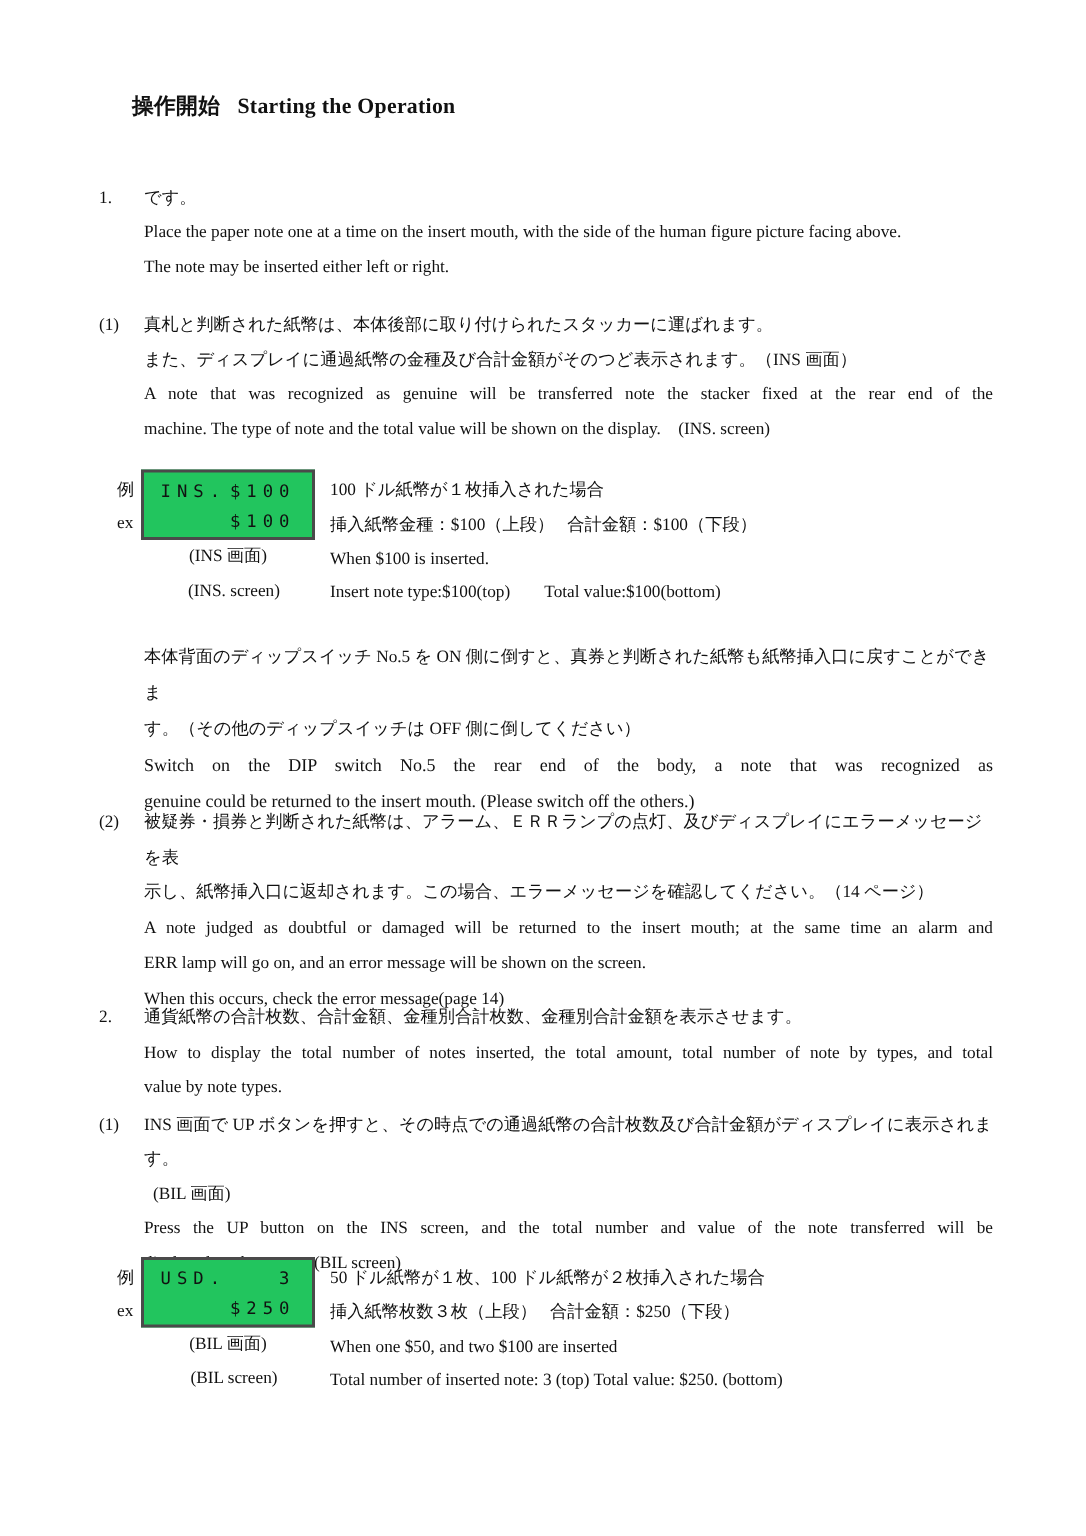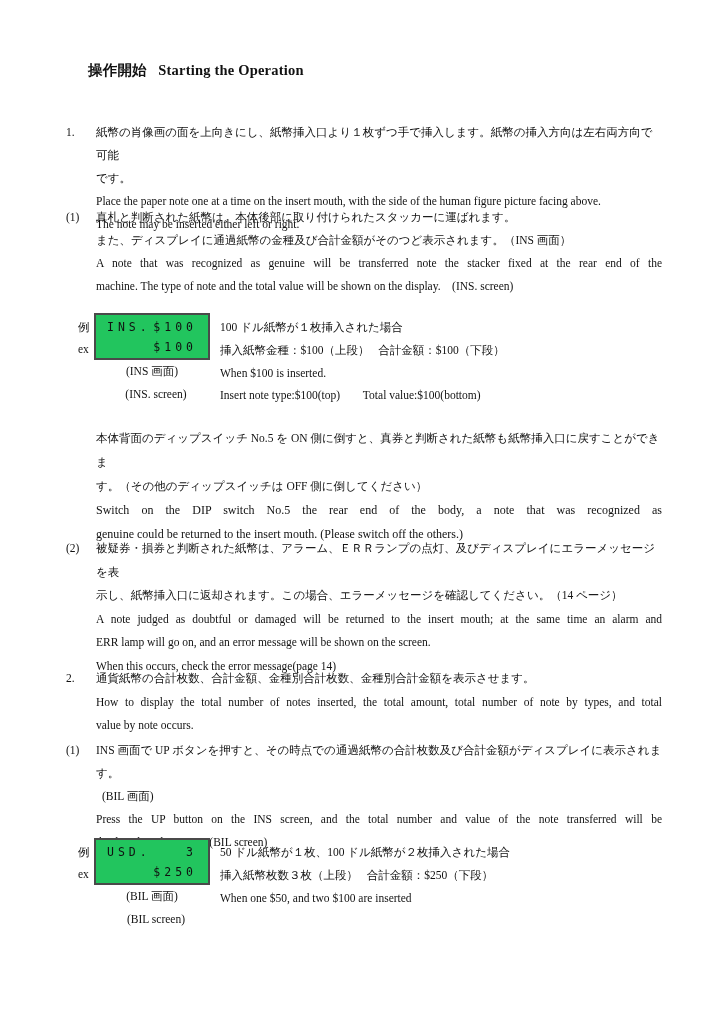--- a/index.html
+++ b/index.html
@@ -96,21 +96,20 @@
 <div class="page">
 
   <div class="abs title" style="top:61px">
     <span>操作開始</span>&nbsp;&nbsp;
     <span>Starting the Operation</span>
   </div>
 
   <div class="abs block" style="top:121px">
     <div class="marker">1.</div>
     <div class="content">
-      <div class="line">紙幣の肖像画の面を上向きにし、紙幣挿入口より１枚ずつ手で挿入します。紙幣の挿入方向は左右両方向で可能</div>
       <div class="line">です。</div>
       <div class="line">Place the paper note one at a time on the insert mouth, with the side of the human figure picture facing above.</div>
       <div class="line">The note may be inserted either left or right.</div>
     </div>
   </div>
 
   <div class="abs block" style="top:206px">
     <div class="marker">(1)</div>
     <div class="content">
       <div class="line">真札と判断された紙幣は、本体後部に取り付けられたスタッカーに運ばれます。</div>
@@ -165,21 +164,21 @@
       <div class="line">ERR lamp will go on, and an error message will be shown on the screen.</div>
       <div class="line">When this occurs, check the error message(page 14)</div>
     </div>
   </div>
 
   <div class="abs block lh235" style="top:667px">
     <div class="marker">2.</div>
     <div class="content">
       <div class="line">通貨紙幣の合計枚数、合計金額、金種別合計枚数、金種別合計金額を表示させます。</div>
       <div class="line just">How to display the total number of notes inserted, the total amount, total number of note by types, and total</div>
-      <div class="line">value by note occurs.</div>
+      <div class="line">value by note types.</div>
     </div>
   </div>
 
   <div class="abs block" style="top:739px">
     <div class="marker">(1)</div>
     <div class="content">
       <div class="line">INS 画面で UP ボタンを押すと、その時点での通過紙幣の合計枚数及び合計金額がディスプレイに表示されます。</div>
       <div class="line" style="padding-left:6px">(BIL 画面)</div>
       <div class="line just">Press the UP button on the INS screen, and the total number and value of the note transferred will be</div>
       <div class="line">displayed on the screen. (BIL screen)</div>
@@ -202,18 +201,19 @@
           <span>$250</span>
         </div>
       </div>
       <div class="cap">(BIL 画面)</div>
       <div class="cap cap-en">(BIL screen)</div>
     </div>
     <div class="ex-desc">
       <div class="line">50 ドル紙幣が１枚、100 ドル紙幣が２枚挿入された場合</div>
       <div class="line">挿入紙幣枚数３枚（上段）   合計金額：$250（下段）</div>
       <div class="line">When one $50, and two $100 are inserted</div>
+      <div class="line">Total number of inserted note: 3 (top) Total value: $250. (bottom)</div>
     </div>
   </div>
 
   <div class="footer">11</div>
 
 </div>
 
 </body></html>

